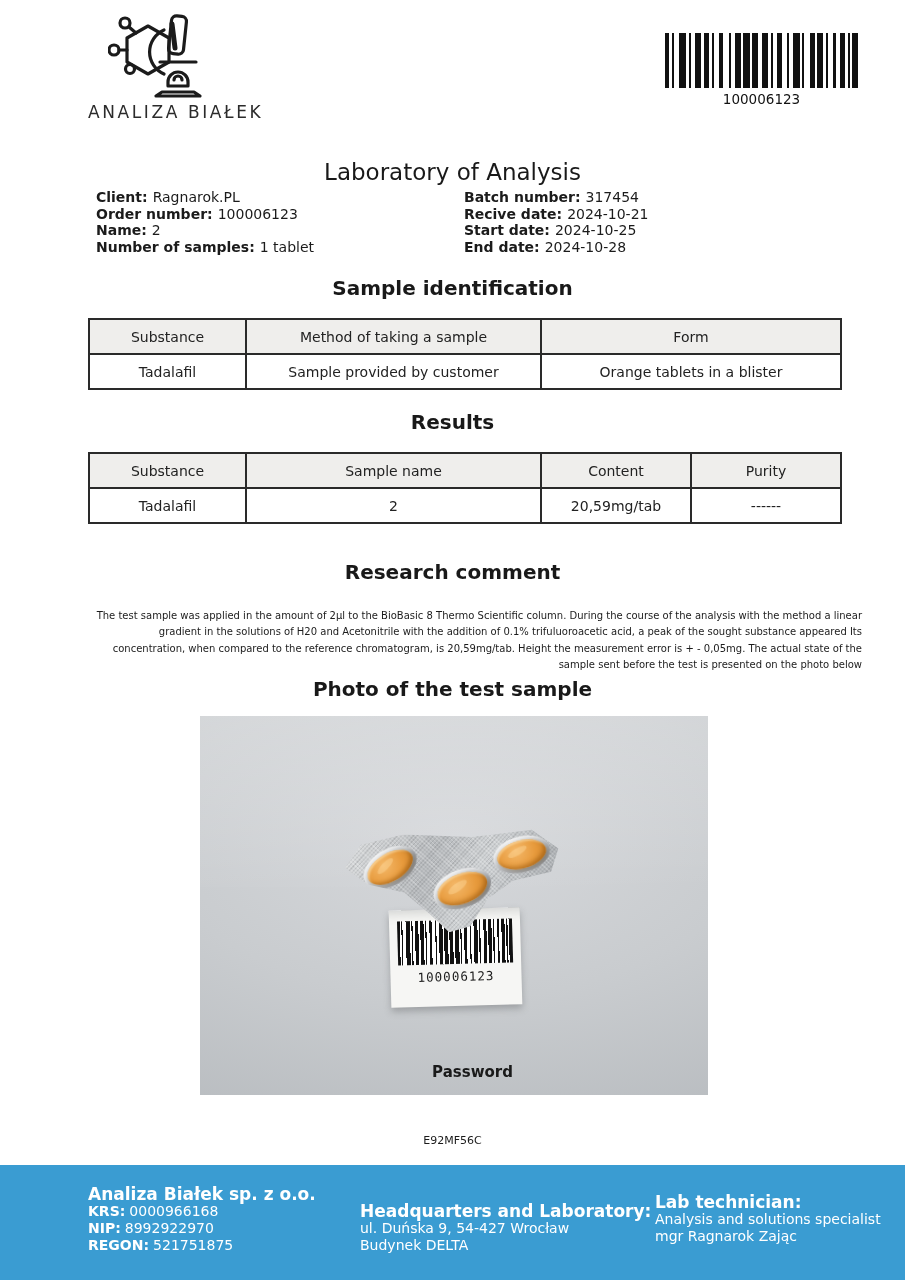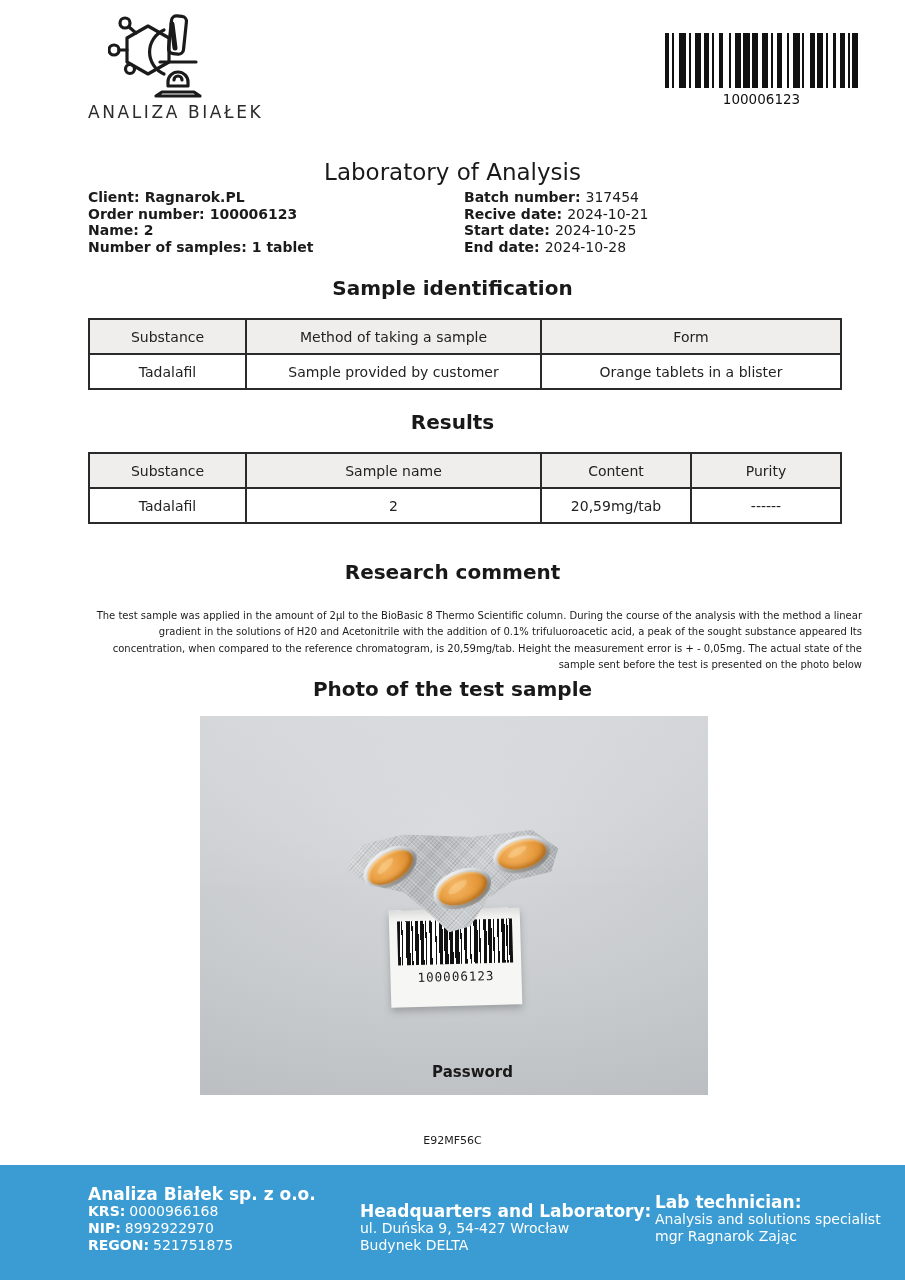--- a/index.html
+++ b/index.html
@@ -23,21 +23,21 @@
       #111 75% 77.6%,#fff 77.6% 79%,#111 79% 82%,#fff 82% 83.2%,#111 83.2% 84.4%,#fff 84.4% 87%,
       #111 87% 88.4%,#fff 88.4% 90.6%,#111 90.6% 93.4%,#fff 93.4% 94.6%,#111 94.6% 96%,#fff 96% 97%,
       #111 97% 100%);
   }
   .barcode-top .bars{height:55px;}
   .barcode-top .num{text-align:center;font-size:13.5px;margin-top:3px;color:#111;}
   
   .doc-title{position:absolute;top:143px;left:0;width:100%;text-align:center;
     font-size:23px;font-weight:normal;color:#191919;margin-top:16px;}
   .info-col{position:absolute;top:189px;font-size:14px;line-height:16.6px;color:#1b1b1b;}
-  .info-left{left:88px;font-weight:bold;} .info-right{left:464px;}
+  .info-left{left:96px;} .info-right{left:464px;}
   .info-row b{margin-right:5px;}
   
   .h2{position:absolute;left:0;width:100%;text-align:center;font-size:20px;
     font-weight:bold;color:#191919;}
   
   table.lab{position:absolute;left:88px;border-collapse:collapse;table-layout:fixed;
     width:752px;background:#fff;}
   table.lab th,table.lab td{border:2px solid #2a2a2a;height:33px;text-align:center;
     vertical-align:middle;font-size:14px;font-weight:normal;color:#222;padding:0 12px;}
   table.lab th{background:#efeeec;}

